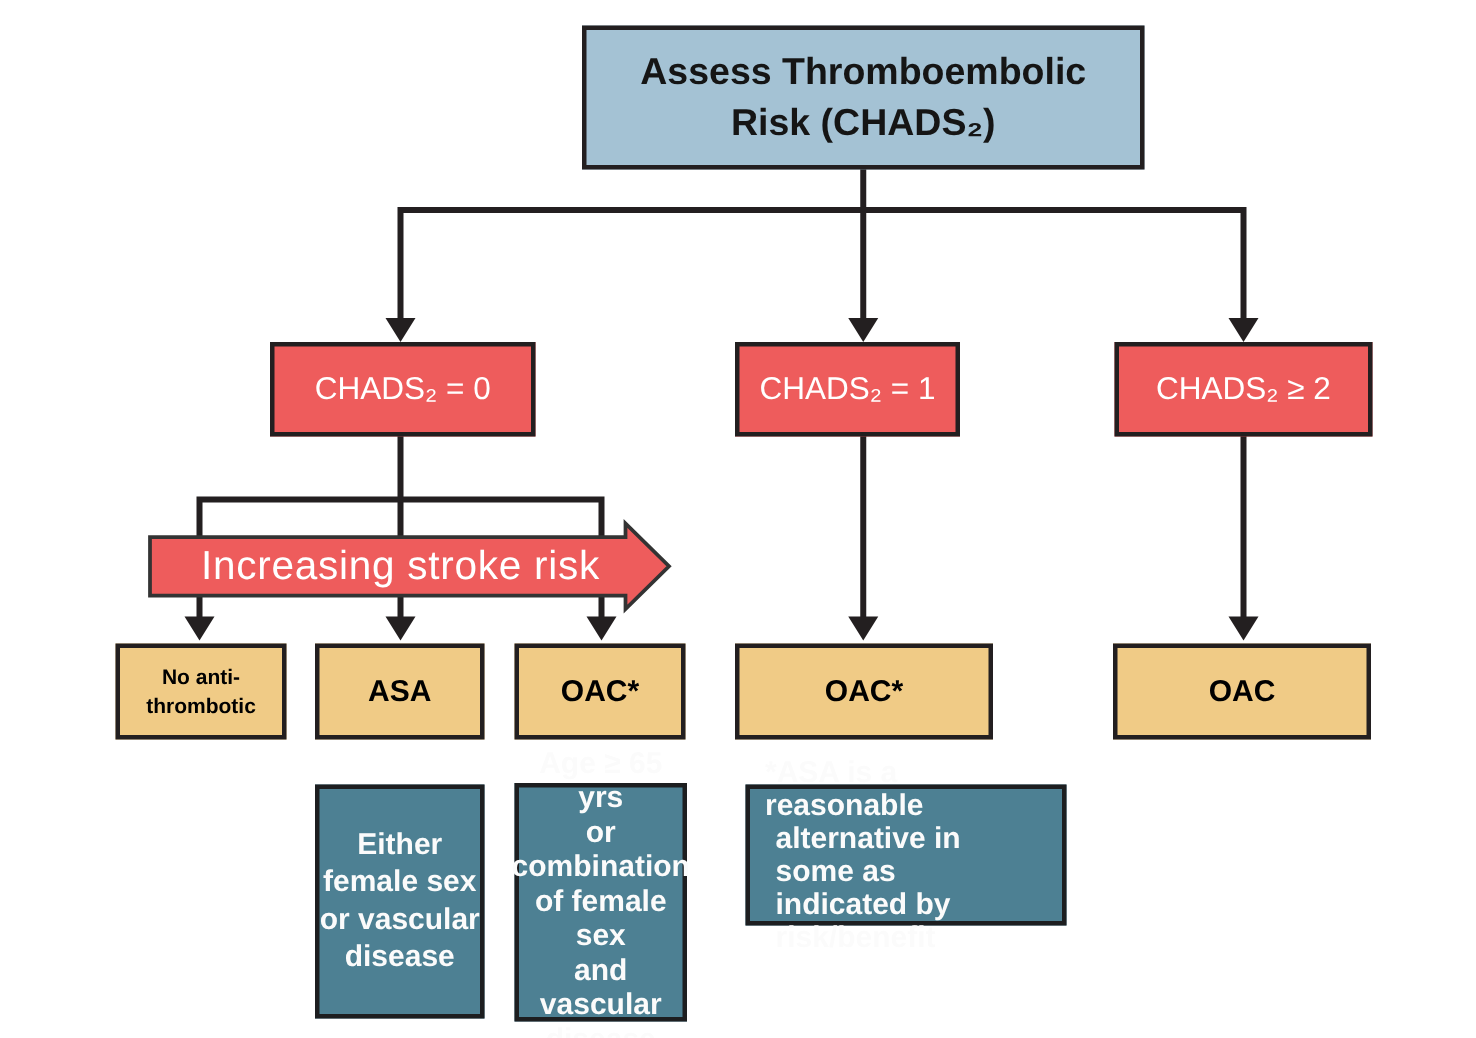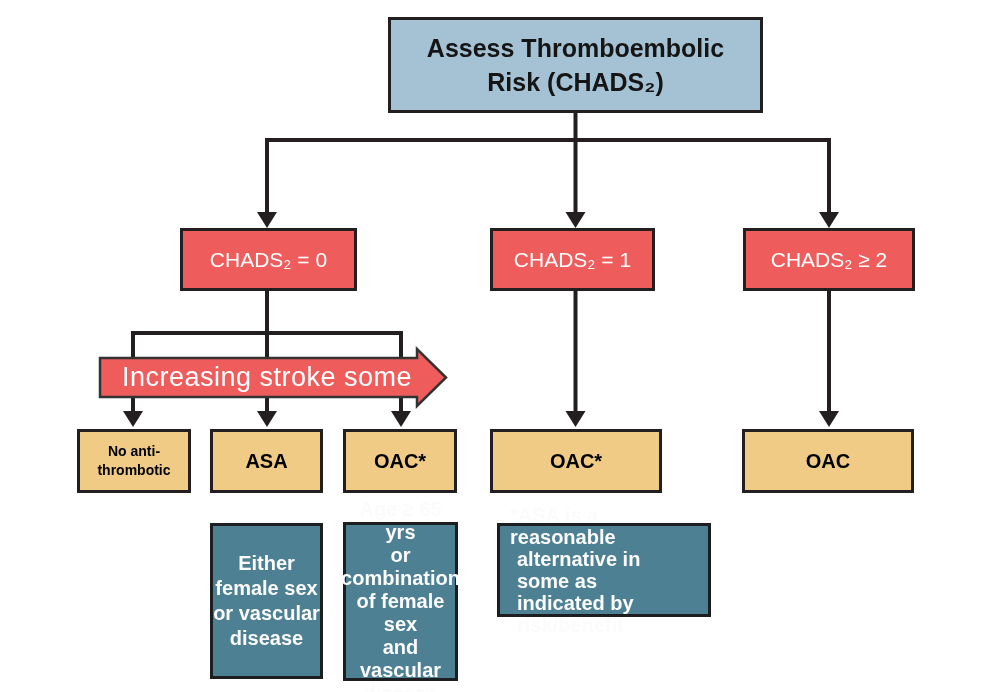--- a/index.html
+++ b/index.html
@@ -107,29 +107,29 @@
 
     <polygon points="100,358 417,358 417,349 446,377.5 417,406 417,397 100,397" fill="#ee5c5c" stroke="#333333" stroke-width="2.5" stroke-linejoin="miter"></polygon>
 
     <polygon points="123,411 143,411 133,427" fill="#231f20"></polygon>
     <polygon points="257,411 277,411 267,427" fill="#231f20"></polygon>
     <polygon points="391,411 411,411 401,427" fill="#231f20"></polygon>
     <polygon points="565.5,411 585.5,411 575.5,427" fill="#231f20"></polygon>
     <polygon points="819,411 839,411 829,427" fill="#231f20"></polygon>
   </svg>
 
-  <div class="arrow-label">Increasing stroke some</div>
+  <div class="arrow-label">Increasing stroke risk</div>
 
   <div class="box box-blue" style="left:388px; top:17px; width:375px; height:96px;">
     <div class="line">Assess Thromboembolic</div>
     <div class="line">Risk (CHADS₂)</div>
   </div>
 
   <div class="box box-red" style="left:180px; top:228px; width:177px; height:63px;">CHADS₂ = 0</div>
-  <div class="box box-red" style="left:490px; top:228px; width:165px; height:63px;">CHADS₂ = 1</div>
+  <div class="box box-red" style="left:490px; top:228px; width:150px; height:63px;">CHADS₂ = 1</div>
   <div class="box box-red" style="left:743px; top:228px; width:172px; height:63px;">CHADS₂ ≥ 2</div>
 
   <div class="box box-tan small" style="left:77px; top:429px; width:114px; height:64px;">
     <div class="line">No anti-</div>
     <div class="line">thrombotic</div>
   </div>
   <div class="box box-tan" style="left:210px; top:429px; width:113px; height:64px;">ASA</div>
   <div class="box box-tan" style="left:343px; top:429px; width:114px; height:64px;">OAC*</div>
   <div class="box box-tan" style="left:490px; top:429px; width:172px; height:64px;">OAC*</div>
   <div class="box box-tan" style="left:742px; top:429px; width:172px; height:64px;">OAC</div>

